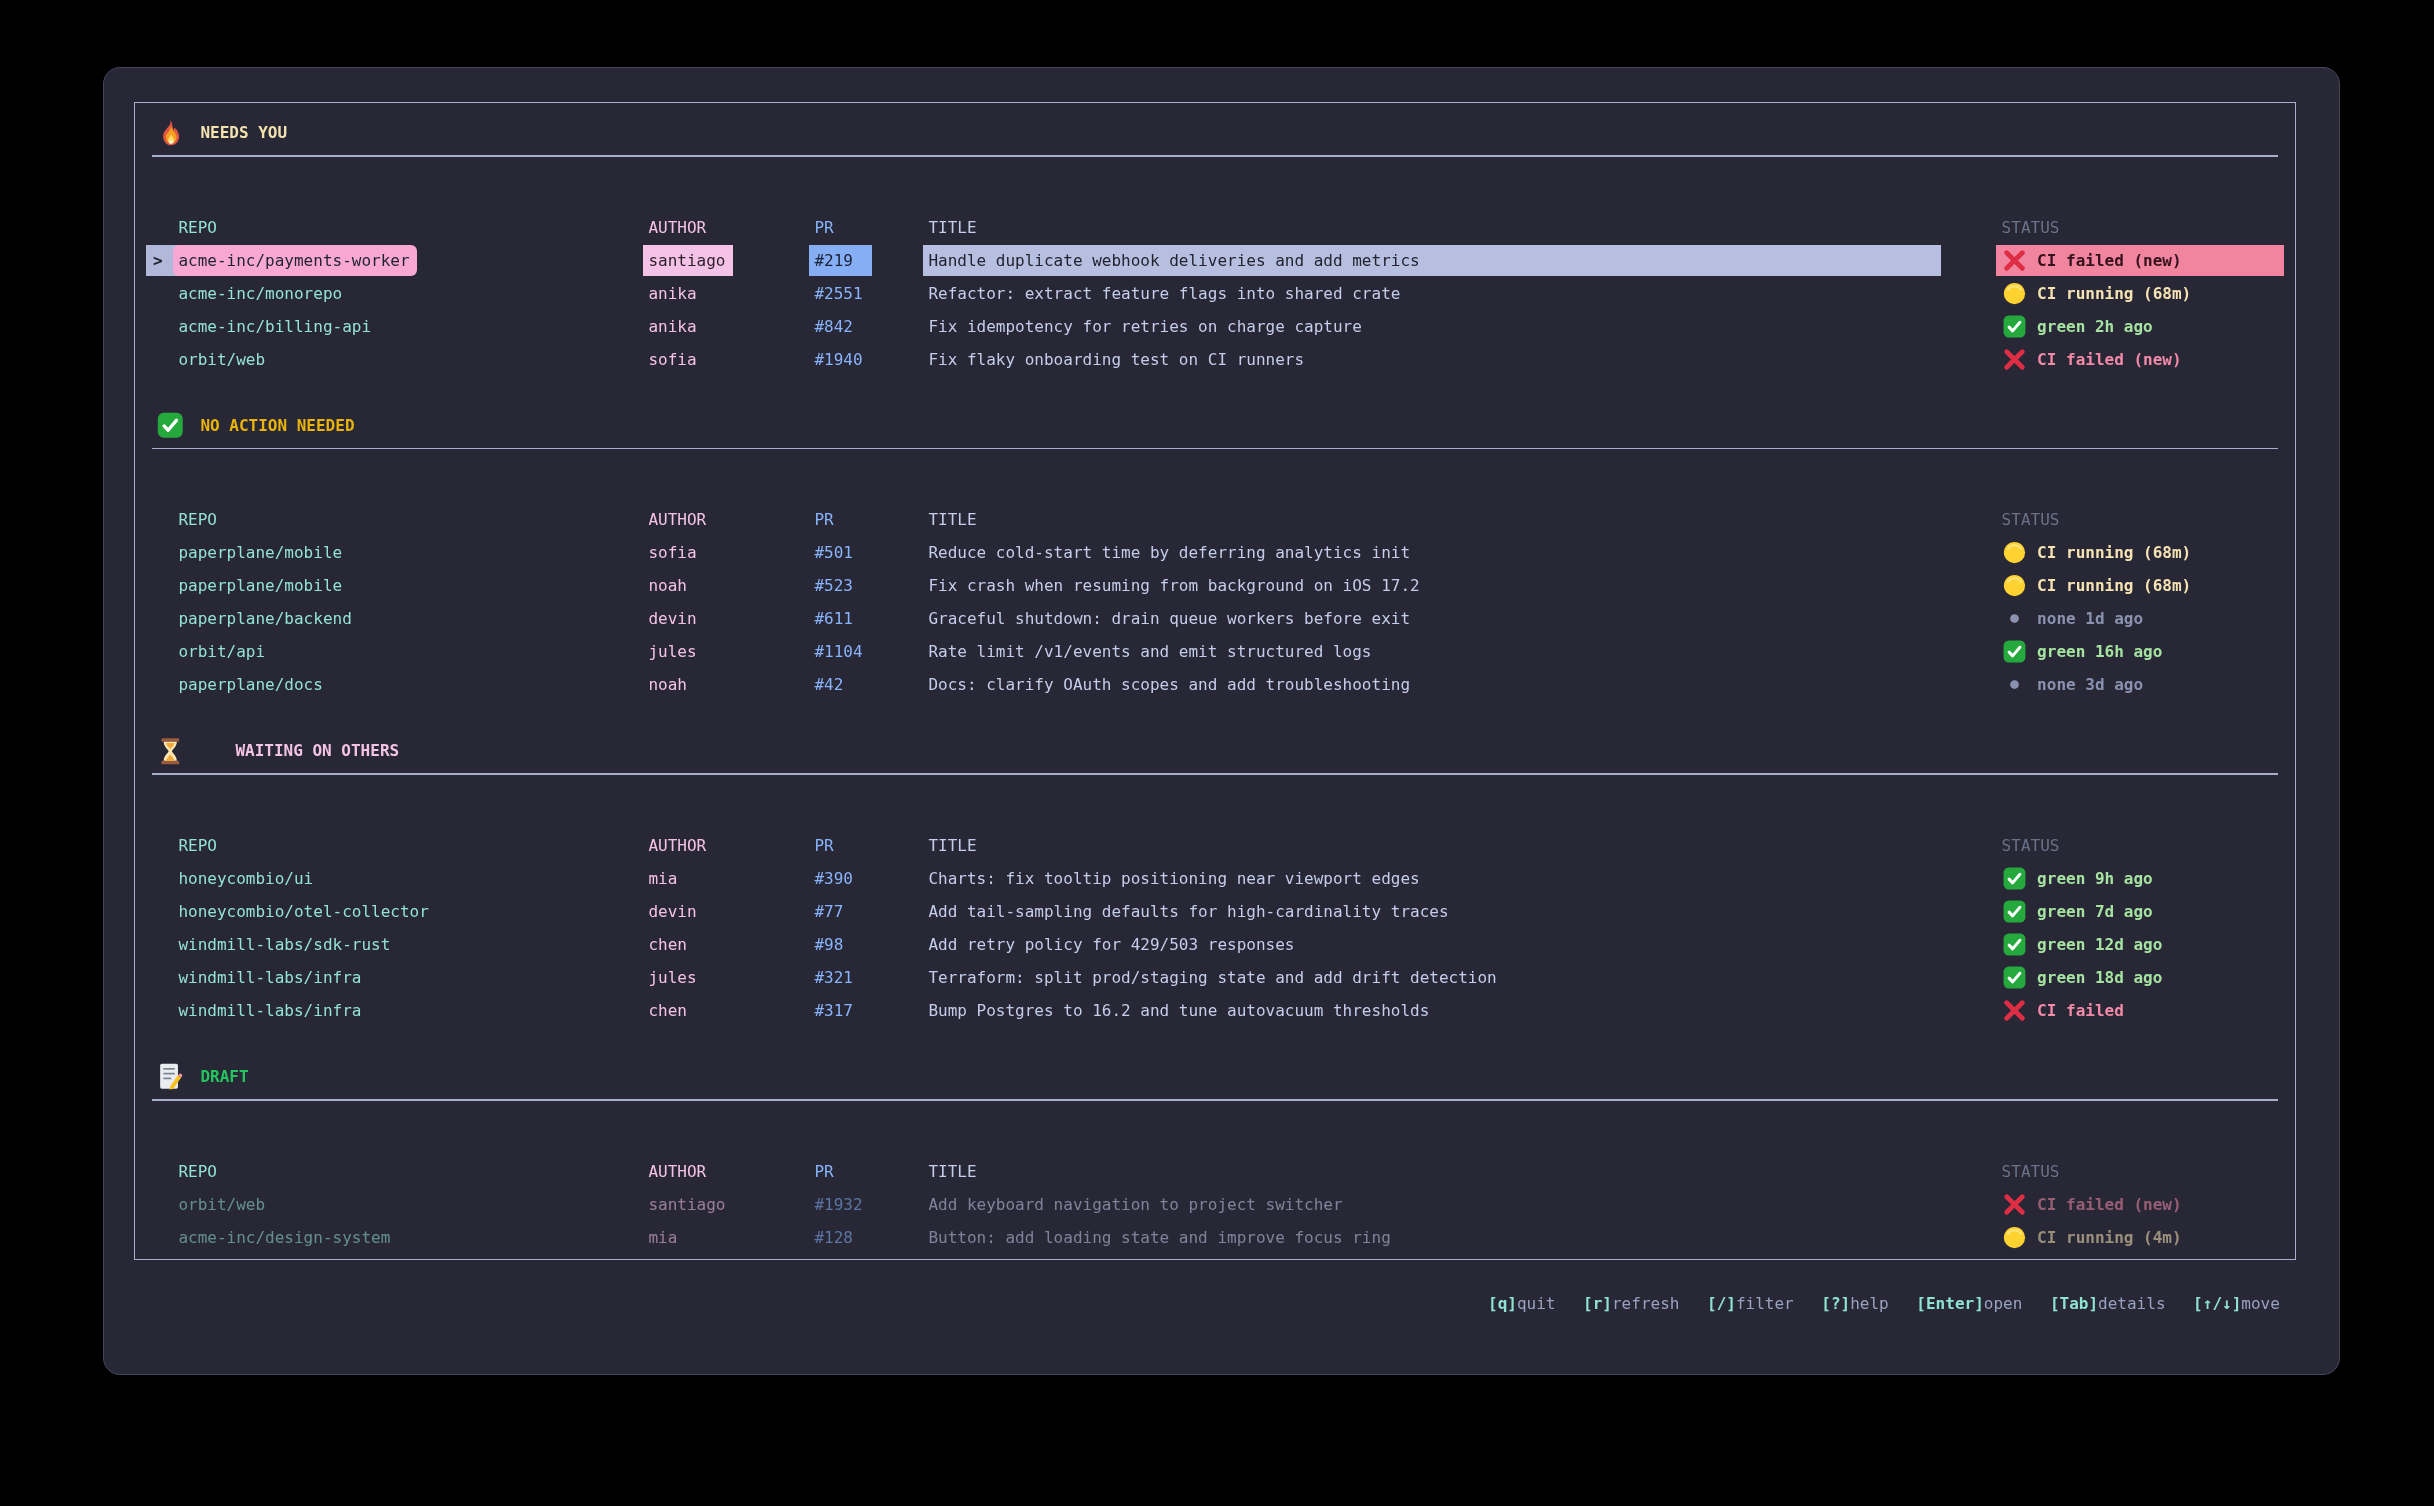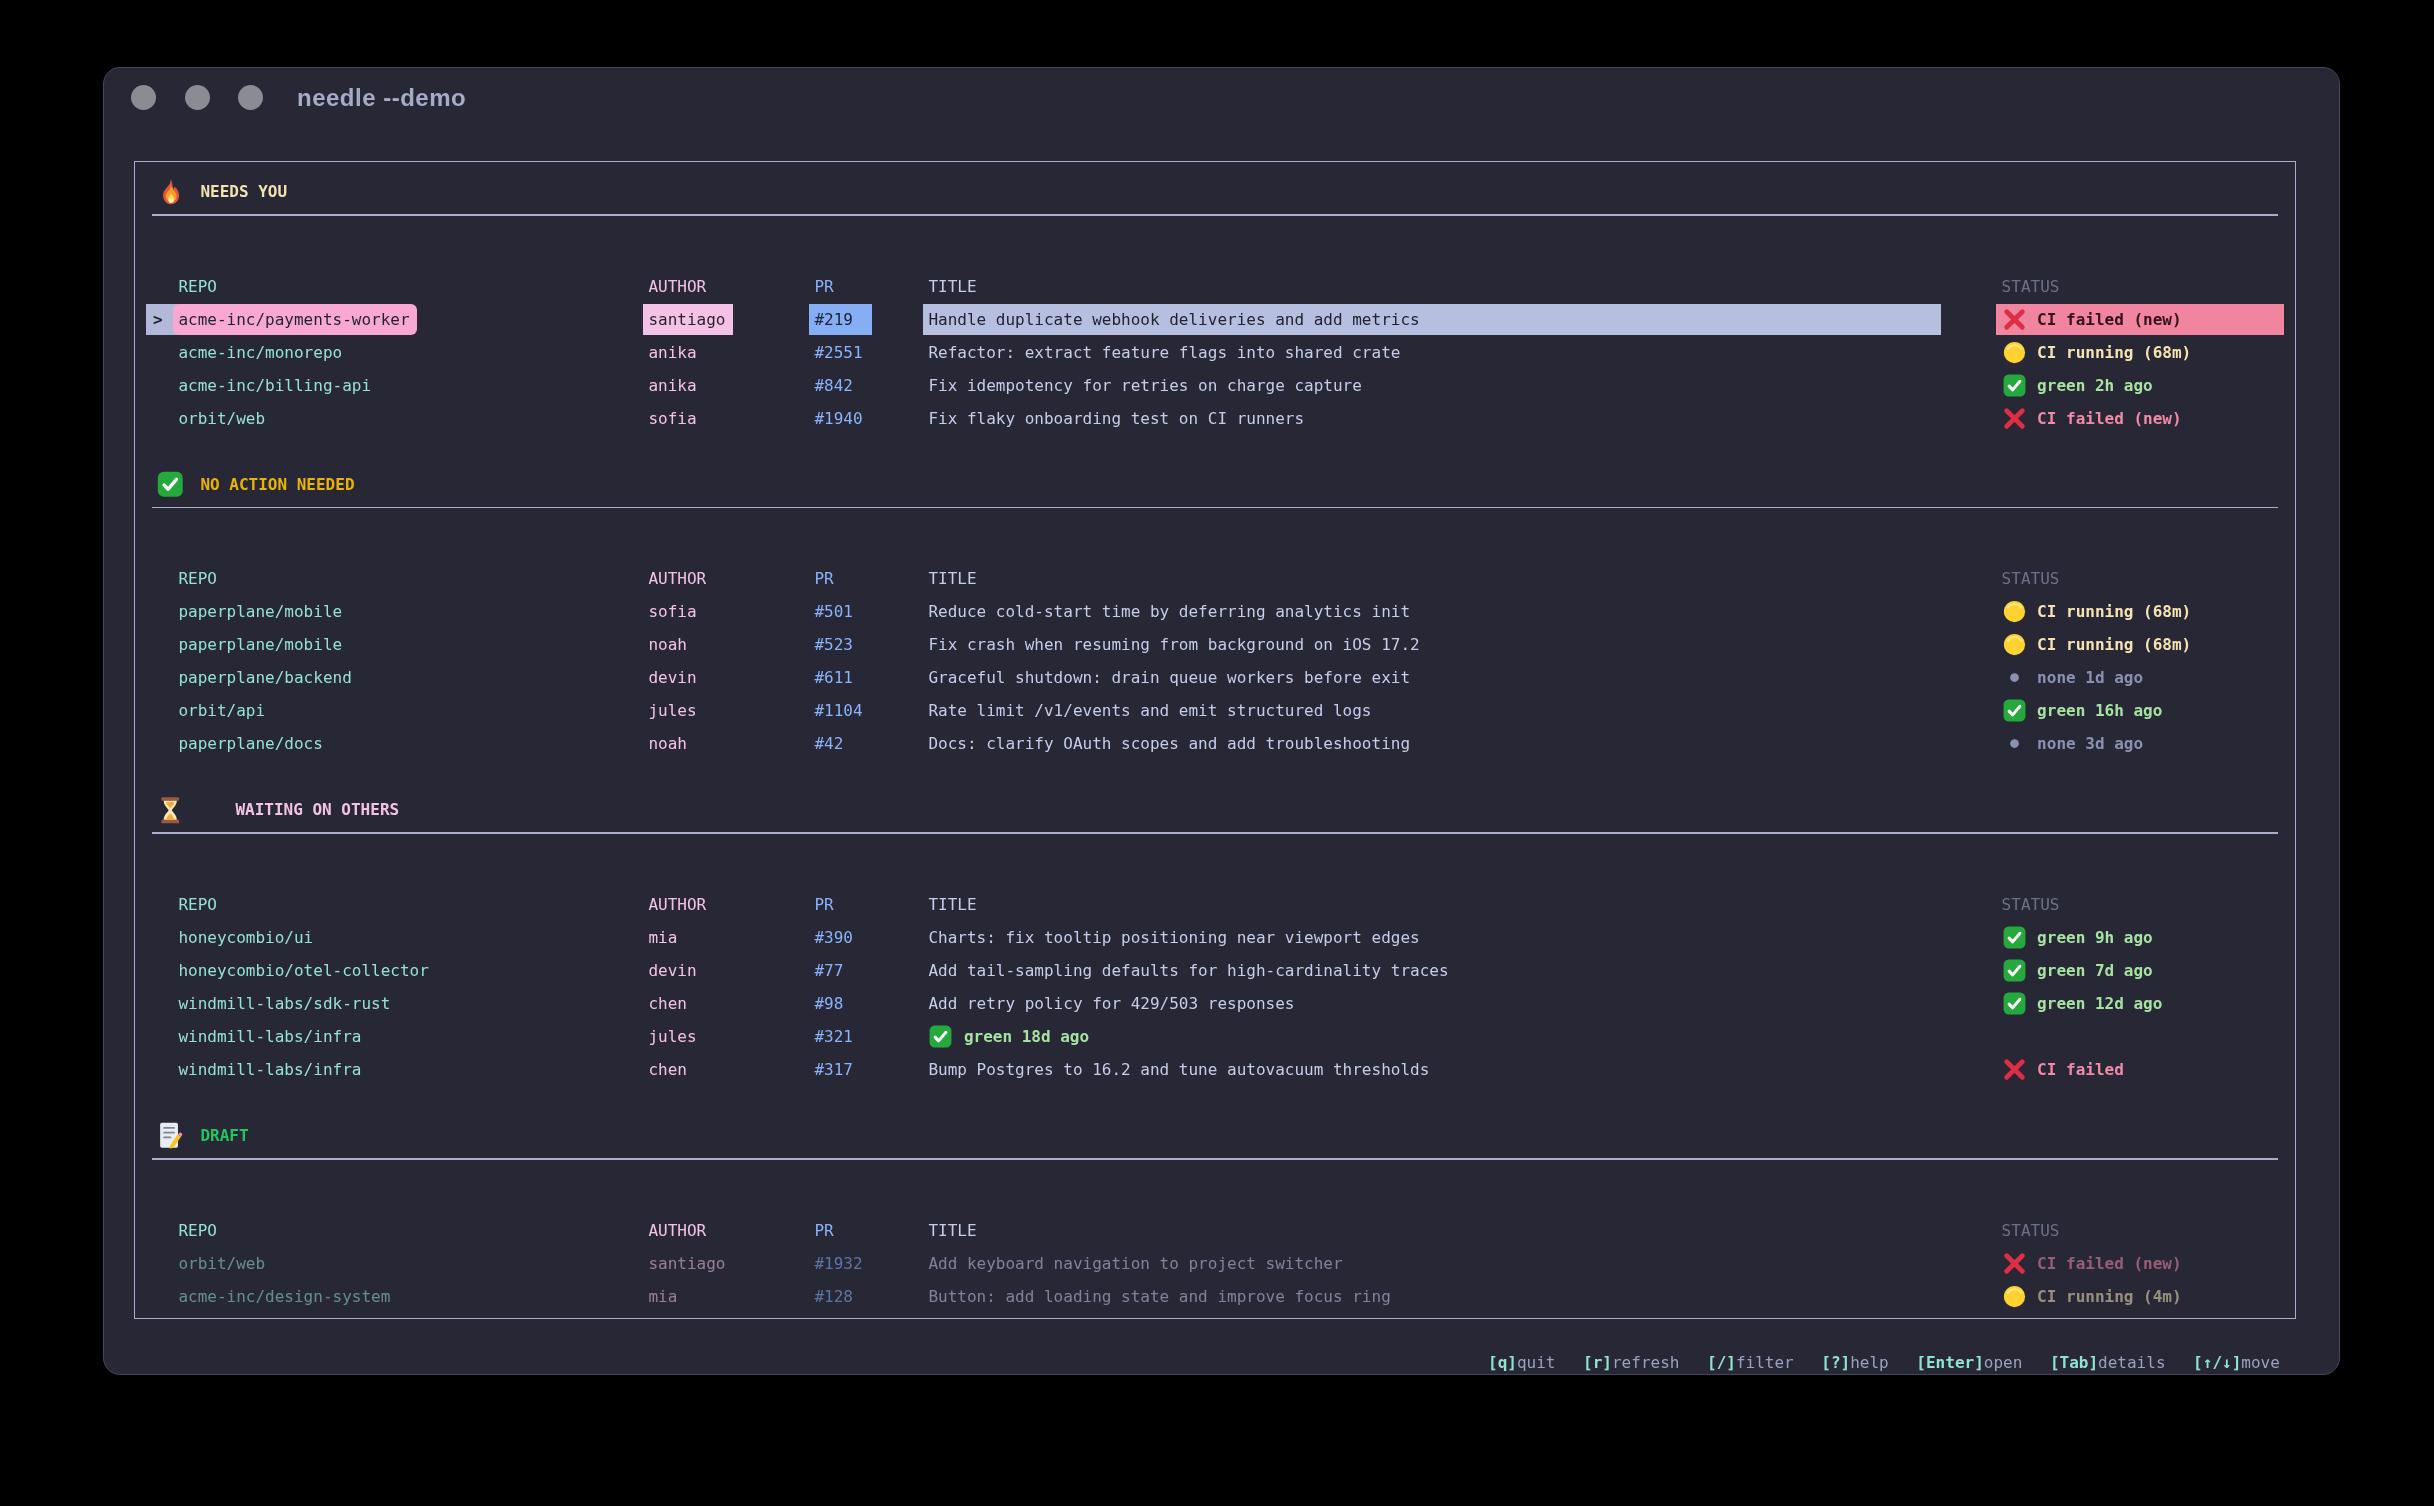--- a/index.html
+++ b/index.html
@@ -44,28 +44,20 @@
   .dim .txt{opacity:.55;}
   
   .keybar{margin-top:auto;display:flex;justify-content:flex-end;gap:27.6px;line-height:33px;padding:0 3.8px 3.8px 0;}
   .key{color:#8fe3cf;font-weight:bold;}
   .klabel{color:#9aa2c0;}
 </style>
 </head>
 <body>
 
 <div class="window">
-  <div class="titlebar">
-    <div class="lights">
-      <button class="light"></button>
-      <button class="light"></button>
-      <button class="light"></button>
-    </div>
-    <span class="wtitle">needle --demo</span>
-  </div>
 
   <div class="panel">
     <div id="sections">
         <div class="section">
     <div class="sec-head">
       <span class="sec-icon">
               <svg viewBox="0 0 24 24">
                 <path fill="#e1563f" d="M12.2.9c.5 3.6-1.5 5.4-3.2 7.3C7.1 10.3 5.6 12.4 6 15.3c.5 3.9 3.2 6.8 6.4 6.8 3.9 0 6.6-2.6 7-6.5.3-2.7-.8-5-2.2-6.8-.6-.8-1.6-1.6-2.1-1.1-.5.4 0 1.5-.5 2.6C13.7 7.1 14.3 4 12.2.9z"></path>
                 <path fill="#f59f20" d="M12.4 6.2c.3 2.4-1.1 3.7-2.3 5.1-1.2 1.4-2.1 2.8-1.8 4.8.4 2.6 2.2 4.4 4.3 4.4 2.6 0 4.4-1.8 4.7-4.4.2-1.8-.6-3.4-1.6-4.7-.9-1.3-2-2.7-3.3-5.2z"></path>
                 <path fill="#ffd766" d="M12.5 12.5c.2 1.4-.6 2.2-1.3 3-.7.8-1.2 1.6-1 2.8.2 1.5 1.3 2.6 2.5 2.6 1.5 0 2.6-1 2.7-2.6.1-1-.3-2-1-2.7-.5-.8-1.2-1.6-1.9-3.1z"></path>
@@ -343,20 +335,21 @@
                   </span>
         <span class="txt k-green">green 12d ago</span>
       </span>
     </span>
   </div>
             <div class="row pr-row">
     <span class="cell c-cursor"><span class="txt"></span></span>
     <span class="cell c-repo"><span class="txt">windmill-labs/infra</span></span>
     <span class="cell c-author"><span class="txt">jules</span></span>
     <span class="cell c-pr"><span class="txt">#321</span></span>
+    <span class="cell c-title"><span class="txt">Terraform: split prod/staging state and add drift detection</span></span>
     <span class="cell c-status">
       <span class="stchip">
         <span class="st-icon">
                     <svg viewBox="0 0 24 24">
                       <rect x="1.5" y="1.5" width="21" height="21" rx="5" fill="#25a93c"></rect>
                       <path d="M6.8 12.6l3.4 3.6 7-8.3" stroke="#fff" stroke-width="2.8" fill="none" stroke-linecap="round" stroke-linejoin="round"></path>
                     </svg>
                   </span>
         <span class="txt k-green">green 18d ago</span>
       </span>

